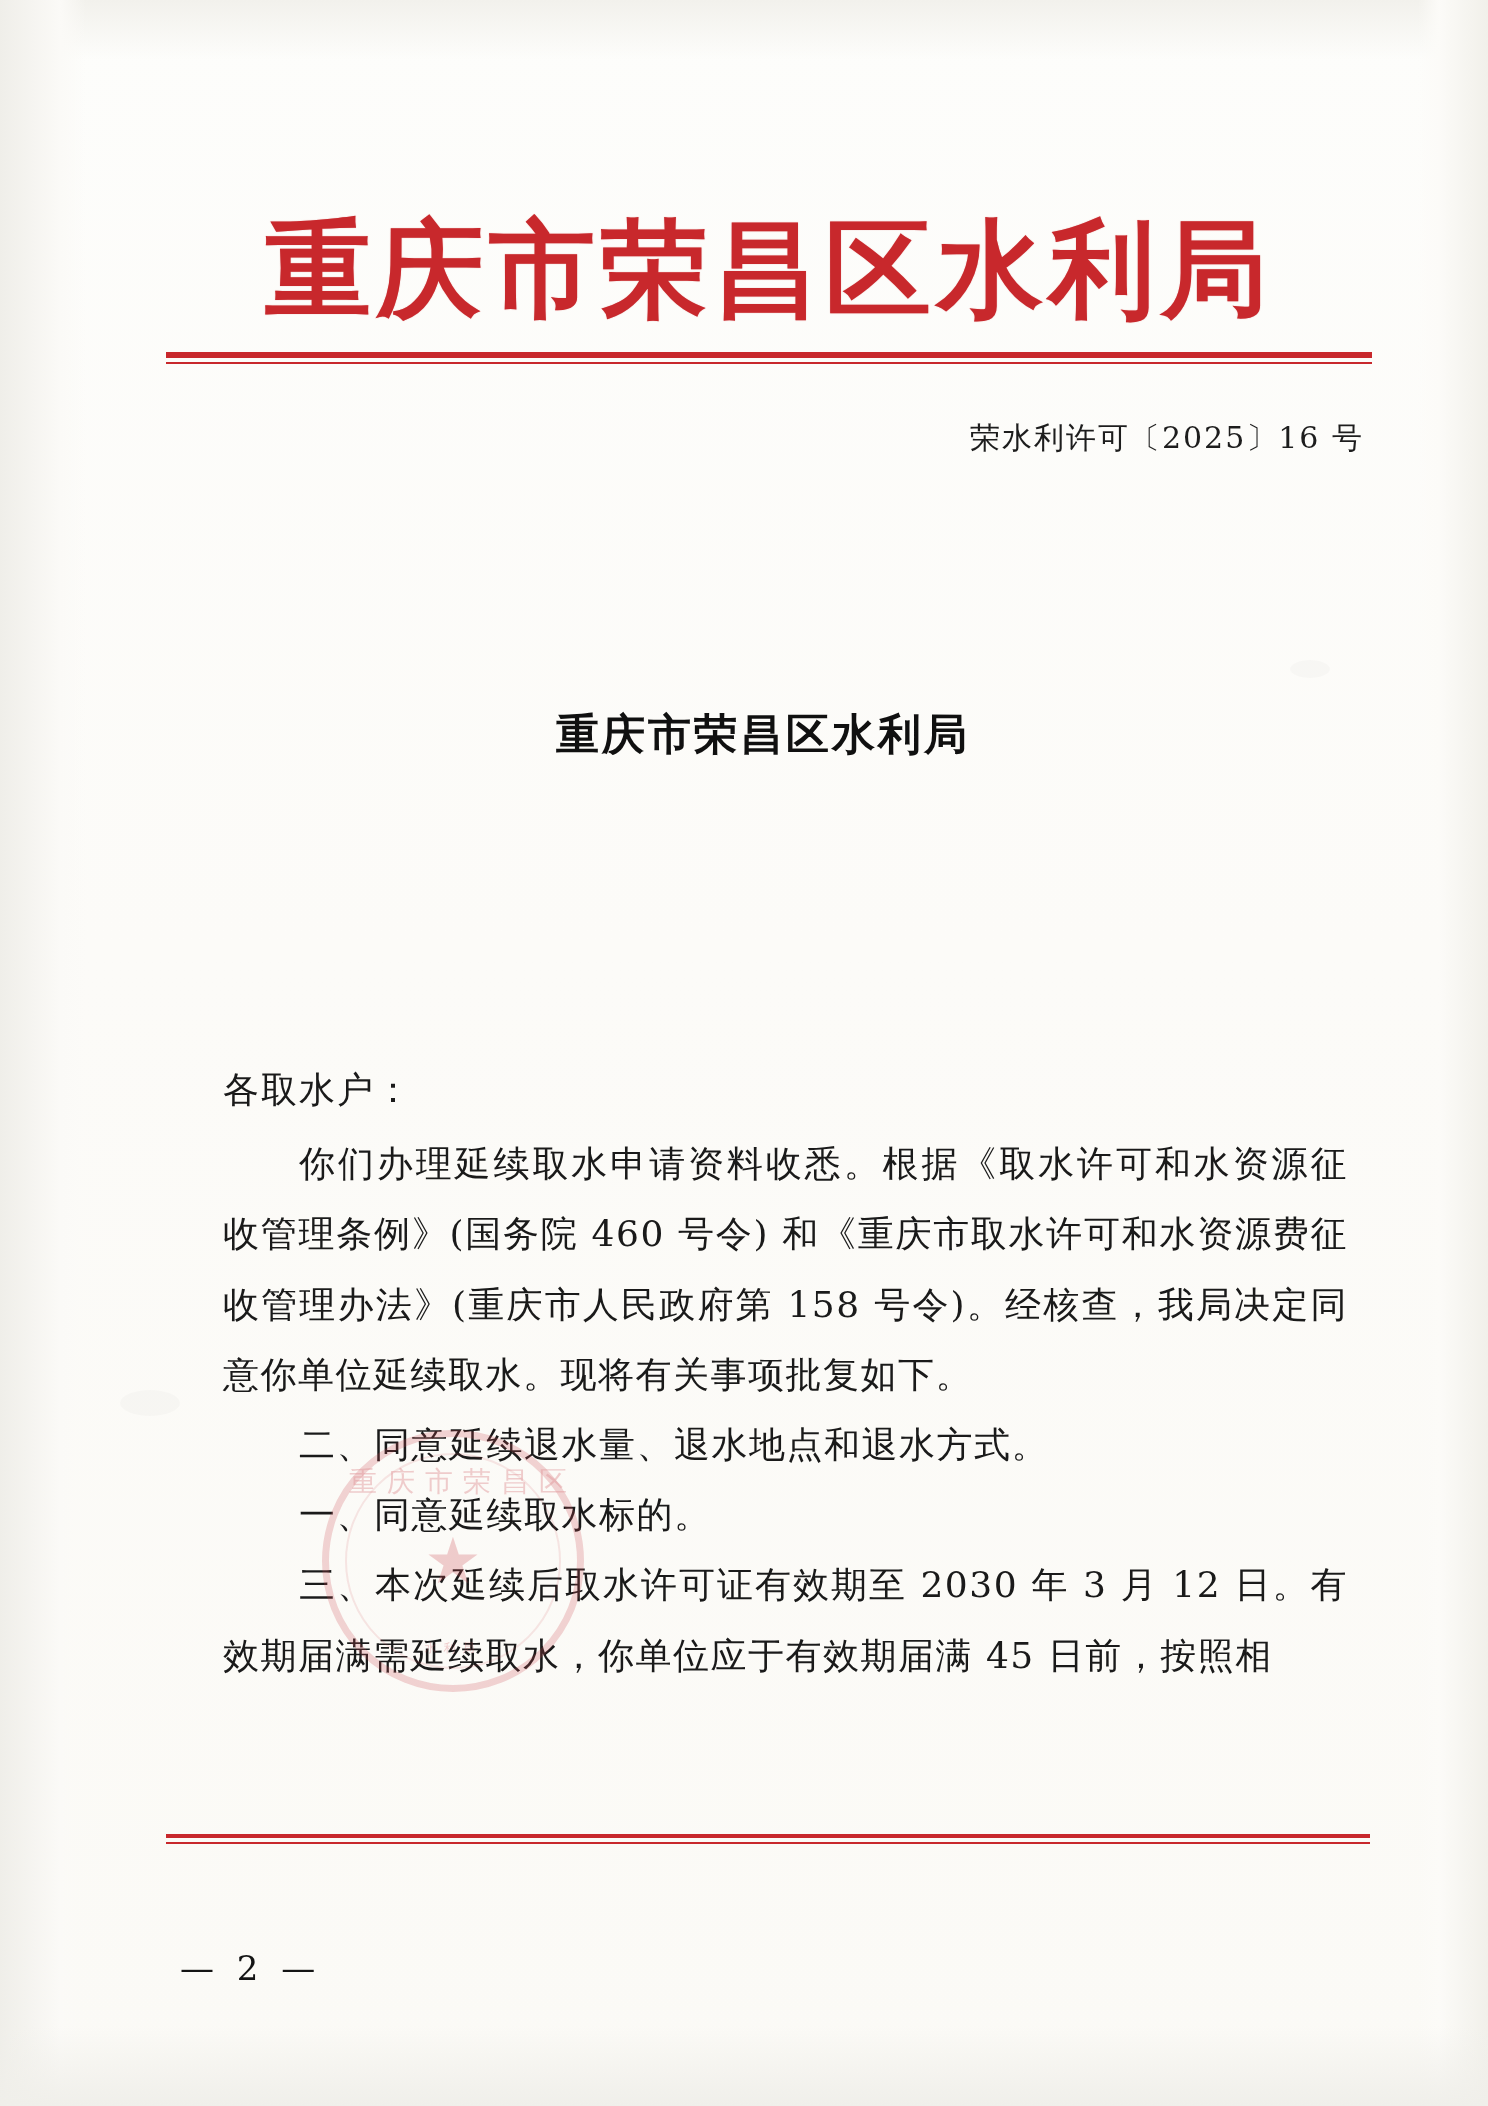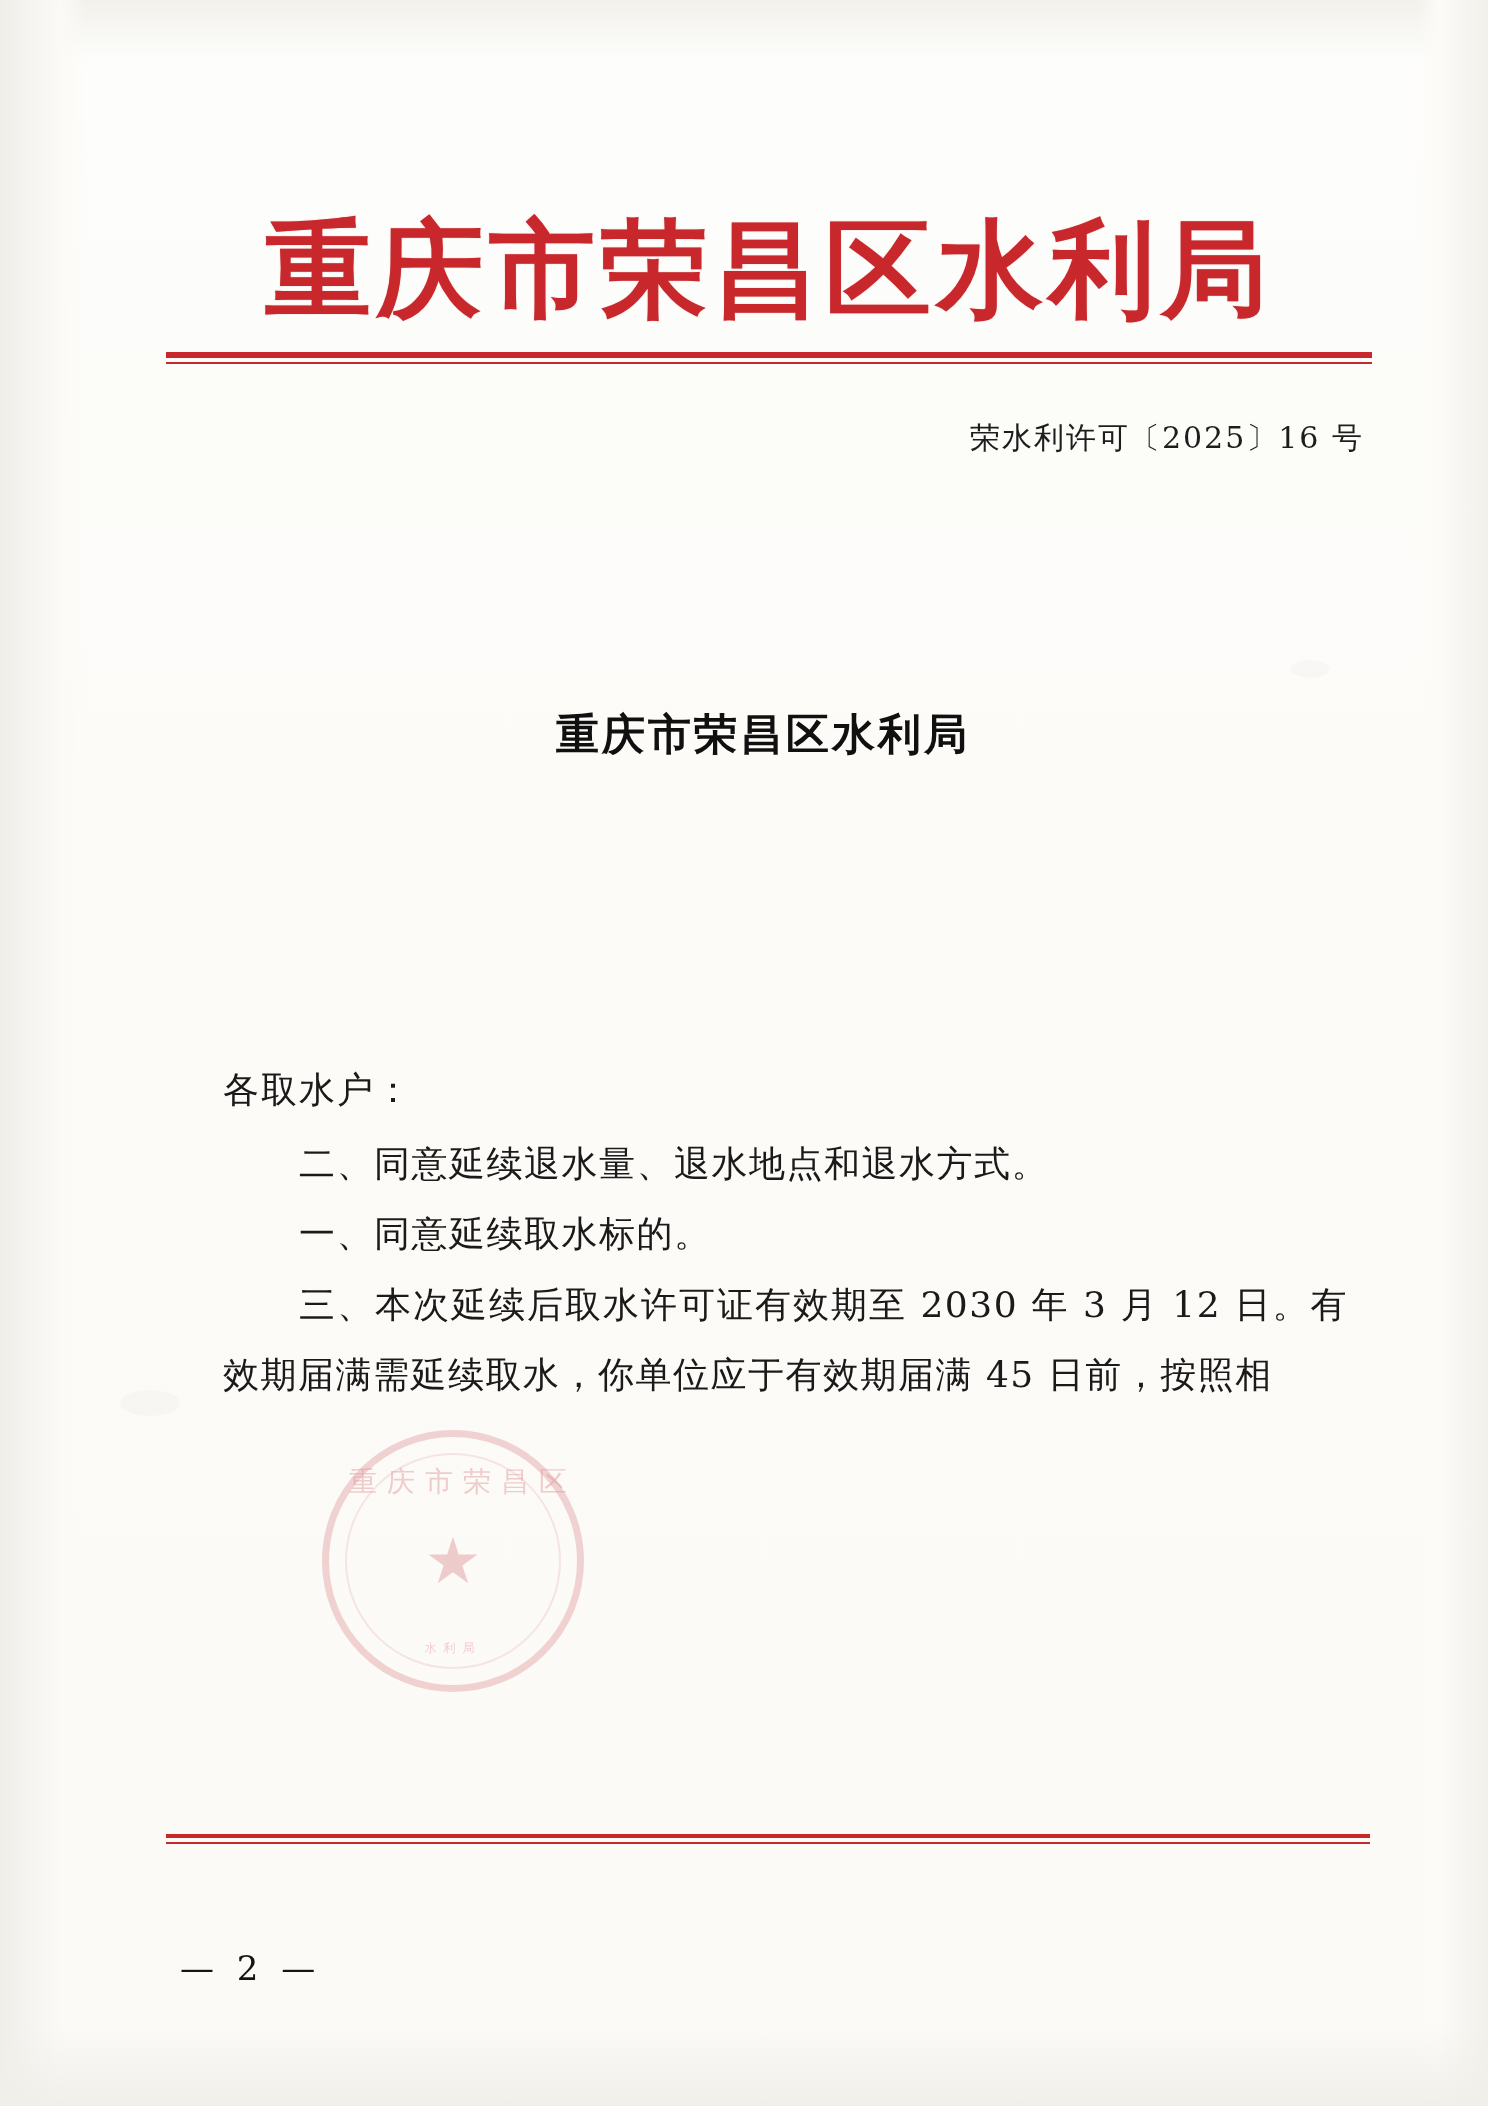--- a/index.html
+++ b/index.html
@@ -246,20 +246,21 @@
     <div class="masthead-rule"></div>
 
     <div class="doc-number">荣水利许可〔2025〕16 号</div>
 
     <div class="title-block">
       <div class="title-line">重庆市荣昌区水利局</div>
     </div>
 
     <div class="body-block">
       <div class="salutation">各取水户：</div>
+      <p class="para">你们办理延续取水申请资料收悉。根据《取水许可和水资源征收管理条例》(国务院 460 号令) 和《重庆市取水许可和水资源费征收管理办法》(重庆市人民政府第 158 号令)。经核查，我局决定同意你单位延续取水。现将有关事项批复如下。</p>
       <p class="para nojustify">二、同意延续退水量、退水地点和退水方式。</p>
       <p class="para nojustify">一、同意延续取水标的。</p>
       <p class="para">三、本次延续后取水许可证有效期至 2030 年 3 月 12 日。有效期届满需延续取水，你单位应于有效期届满 45 日前，按照相</p>
     </div>
 
   </div>
 
   <div class="seal">
     <div class="seal-inner"></div>
     <div class="seal-text-top">重庆市荣昌区</div>

